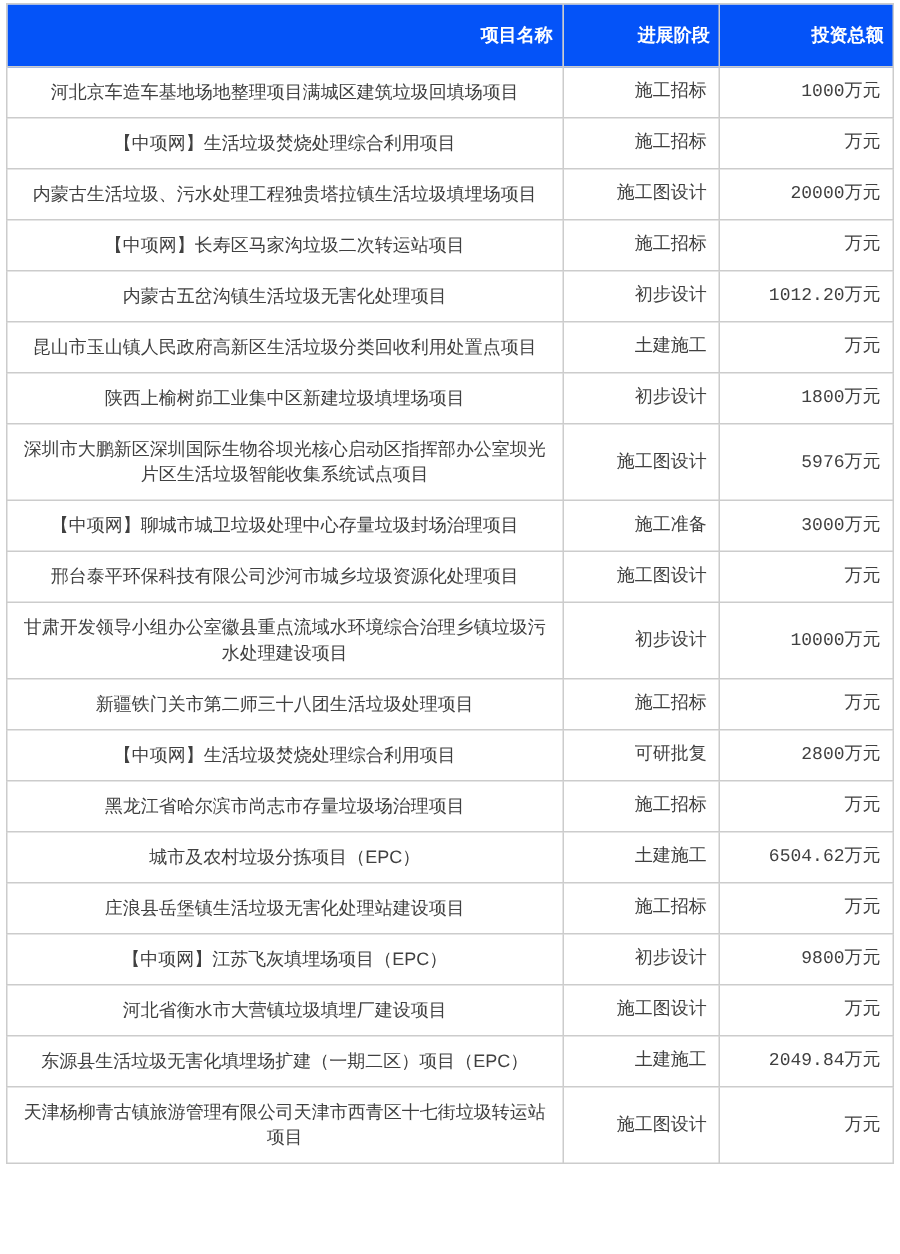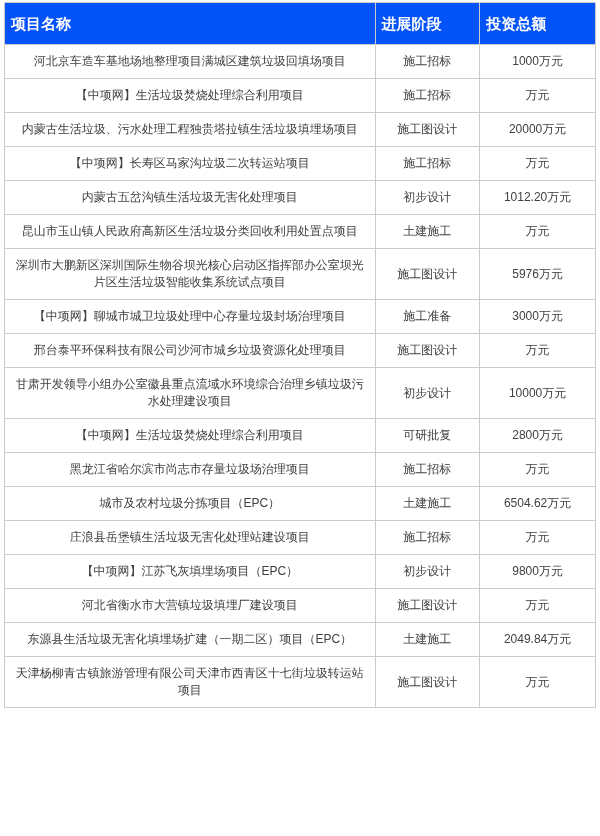--- a/index.html
+++ b/index.html
@@ -22,38 +22,38 @@
     padding: 2px 4px 0 4px;
   }
   table.projects {
     width: 100%;
     border-collapse: collapse;
     table-layout: fixed;
   }
   table.projects th {
     background: var(--header-bg);
     color: var(--header-text);
-    font-size: 15px;
+    font-size: 12px;
     font-weight: bold;
     line-height: 17px;
     padding: 12px 6px;
     border: 1px solid var(--border);
-    text-align: left;
+    text-align: right;
   }
   table.projects td {
     border: 1px solid var(--border);
     color: var(--body-text);
     font-size: 12px;
     line-height: 17px;
     padding: 8px 8px;
     vertical-align: middle;
     word-break: break-all;
   }
   td.cell-name { text-align: center; padding-left: 9px; }
-  td.cell-stage, td.cell-investment { text-align: center; }
+  td.cell-stage, td.cell-investment { text-align: right; font-family: Liberation Mono, monospace; }
 </style>
 </head>
 <body>
 
 <div class="page">
   <table class="projects">
     <colgroup>
       <col style="width: 62.7%">
       <col style="width: 17.7%">
       <col style="width: 19.6%">
@@ -97,20 +97,25 @@
     <td class="cell-stage">初步设计</td>
     <td class="cell-investment">1012.20万元</td>
   </tr>
 
   <tr>
     <td class="cell-name">昆山市玉山镇人民政府高新区生活垃圾分类回收利用处置点项目</td>
     <td class="cell-stage">土建施工</td>
     <td class="cell-investment">万元</td>
   </tr>
 
+  <tr>
+    <td class="cell-name">陕西上榆树峁工业集中区新建垃圾填埋场项目</td>
+    <td class="cell-stage">初步设计</td>
+    <td class="cell-investment">1800万元</td>
+  </tr>
 
   <tr>
     <td class="cell-name">深圳市大鹏新区深圳国际生物谷坝光核心启动区指挥部办公室坝光片区生活垃圾智能收集系统试点项目</td>
     <td class="cell-stage">施工图设计</td>
     <td class="cell-investment">5976万元</td>
   </tr>
 
   <tr>
     <td class="cell-name">【中项网】聊城市城卫垃圾处理中心存量垃圾封场治理项目</td>
     <td class="cell-stage">施工准备</td>
@@ -122,20 +127,25 @@
     <td class="cell-stage">施工图设计</td>
     <td class="cell-investment">万元</td>
   </tr>
 
   <tr>
     <td class="cell-name">甘肃开发领导小组办公室徽县重点流域水环境综合治理乡镇垃圾污水处理建设项目</td>
     <td class="cell-stage">初步设计</td>
     <td class="cell-investment">10000万元</td>
   </tr>
 
+  <tr>
+    <td class="cell-name">新疆铁门关市第二师三十八团生活垃圾处理项目</td>
+    <td class="cell-stage">施工招标</td>
+    <td class="cell-investment">万元</td>
+  </tr>
 
   <tr>
     <td class="cell-name">【中项网】生活垃圾焚烧处理综合利用项目</td>
     <td class="cell-stage">可研批复</td>
     <td class="cell-investment">2800万元</td>
   </tr>
 
   <tr>
     <td class="cell-name">黑龙江省哈尔滨市尚志市存量垃圾场治理项目</td>
     <td class="cell-stage">施工招标</td>

